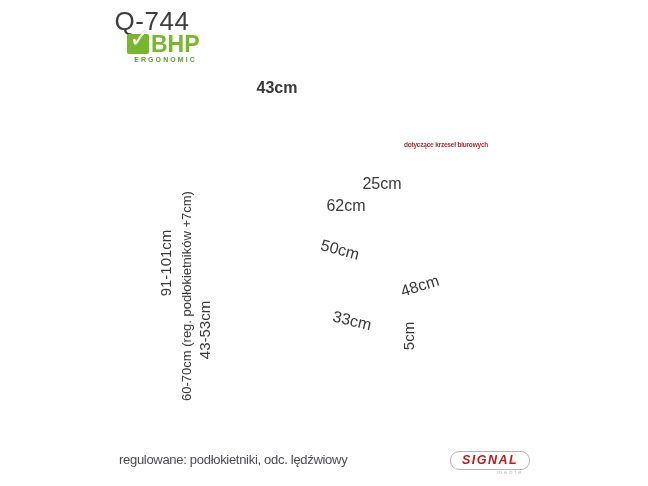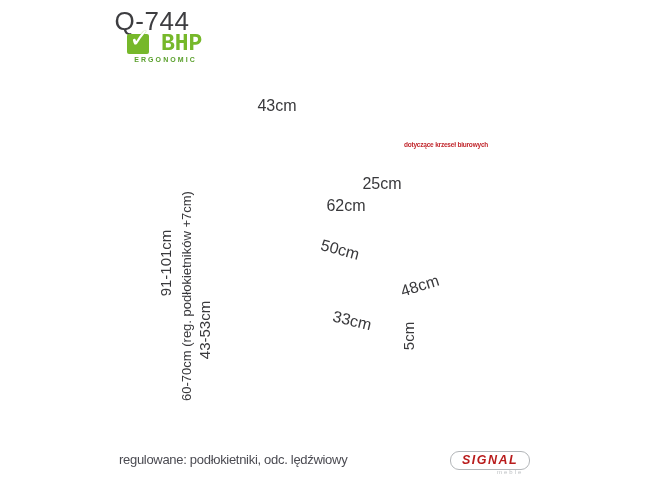--- a/index.html
+++ b/index.html
@@ -16,21 +16,21 @@
   
   .bhp-logo{position:absolute;left:127px;top:34px;width:70px;}
   .bhp-row{display:flex;align-items:flex-start;}
   .bhp-check{
     position:relative;width:22px;height:20px;background:#76b82a;border-radius:2px;flex:0 0 auto;
   }
   .bhp-check .tick{
     position:absolute;left:2px;top:-9px;font-size:26px;line-height:26px;font-weight:bold;color:#ffffff;
     text-shadow:0 0 1px #76b82a;
   }
-  .bhp-name{font-size:23px;line-height:20px;font-weight:800;color:#76b82a;margin-left:12px;letter-spacing:0;font-family:Liberation Mono, monospace;}
+  .bhp-name{font-size:23px;line-height:20px;font-weight:800;color:#76b82a;margin-left:2px;letter-spacing:0;}
   .bhp-sub{font-size:7px;font-weight:700;color:#5aa02c;letter-spacing:2.1px;margin-top:2px;white-space:nowrap;}
   
   .dim-label{
     position:absolute;font-size:16px;color:#39393c;white-space:nowrap;
     transform:translate(-50%,-50%);line-height:1;
   }
   .dim-label.bg{background:rgba(255,255,255,.85);padding:0 2px;}
   .rot-ccw{transform:translate(-50%,-50%) rotate(-90deg);}
   .rot15{transform:translate(-50%,-50%) rotate(15deg);}
   .rot-17{transform:translate(-50%,-50%) rotate(-17.5deg);}
@@ -185,21 +185,21 @@
   <div class="bhp-logo">
     <div class="bhp-row">
       <span class="bhp-check">
         <span class="tick">✓</span>
       </span>
       <span class="bhp-name">BHP</span>
     </div>
     <div class="bhp-sub">ERGONOMIC</div>
   </div>
 
-  <div class="dim-label" style="left:277px;top:106px;">43cm</div>
+  <div class="dim-label" style="left:277px;top:88px;font-weight:bold;">43cm</div>
   <div class="dim-label rot-ccw fs15" style="left:165px;top:263px;">91-101cm</div>
   <div class="dim-label rot-ccw fs13" style="left:186px;top:296px;">60-70cm (reg. podłokietników +7cm)</div>
   <div class="dim-label rot-ccw fs15" style="left:204px;top:330px;">43-53cm</div>
   <div class="dim-label" style="left:382px;top:184px;">25cm</div>
   <div class="dim-label bg" style="left:326px;top:206px;margin-left:20px;">62cm</div>
   <div class="dim-label rot15 bg" style="left:340px;top:250px;">50cm</div>
   <div class="dim-label rot-17" style="left:420px;top:286px;">48cm</div>
   <div class="dim-label rot13" style="left:352px;top:321px;">33cm</div>
   <div class="dim-label rot-ccw fs15" style="left:408px;top:336px;">5cm</div>
 

